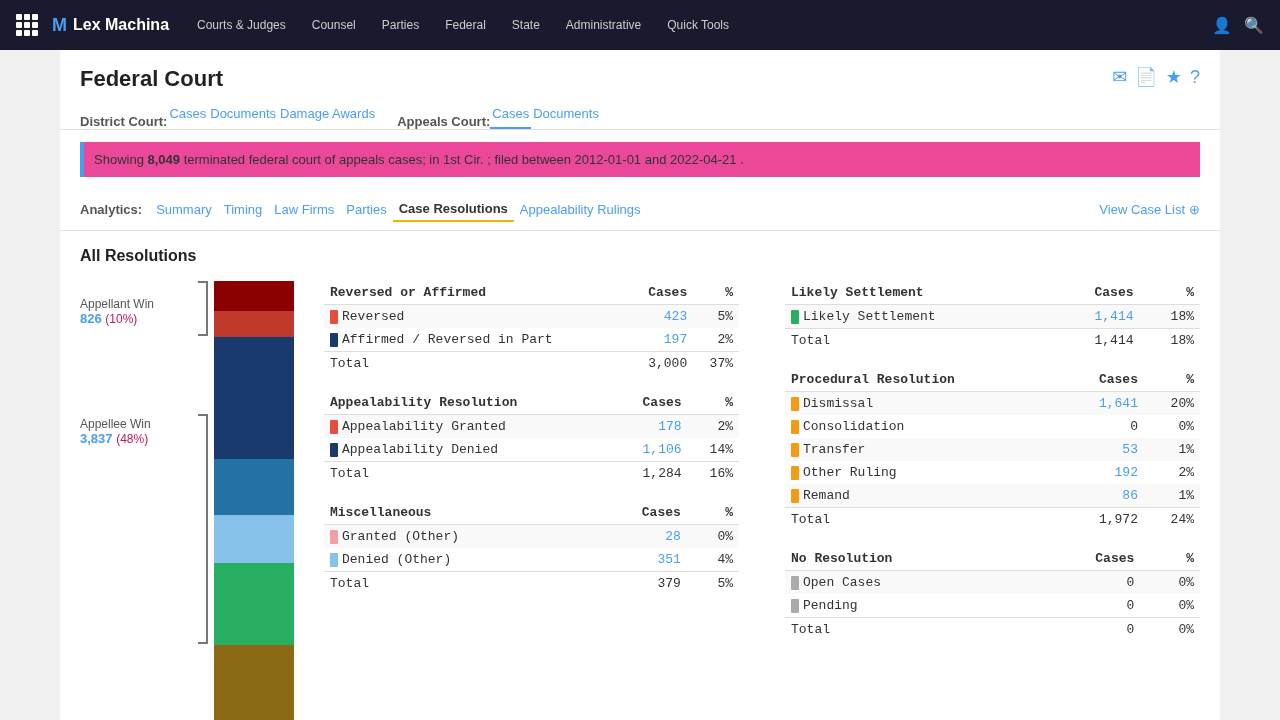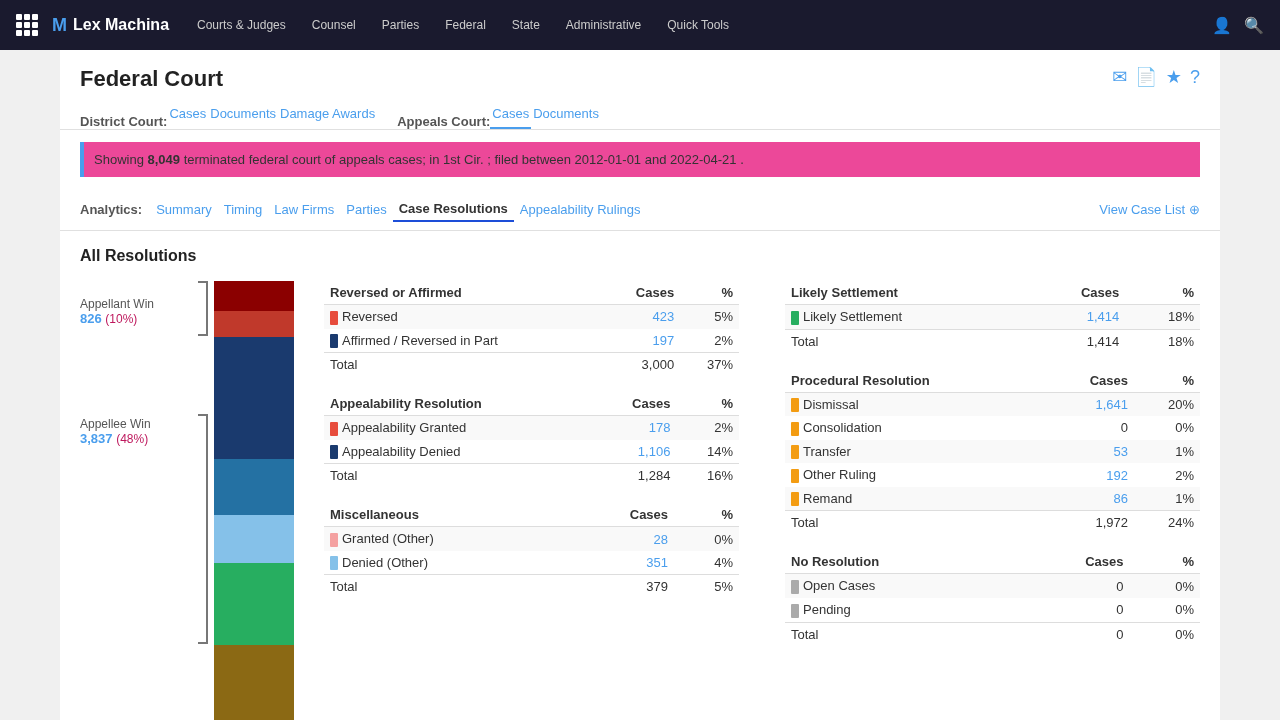--- a/index.html
+++ b/index.html
@@ -37,21 +37,21 @@
     .subnav-link.active { border-bottom: 2px solid #4a9eed; color: #4a9eed; padding-bottom: 6px; }
 
     
     .filter-bar { background: #ec4899; border-left: 4px solid #4a9eed; margin: 12px 20px; padding: 10px 10px; font-size: 13px; color: #333; }
     .filter-bar b { font-weight: bold; }
 
     
     .analytics-bar { padding: 8px 20px; display: flex; align-items: center; gap: 0; border-bottom: 1px solid #e0e0e0; }
     .analytics-label { color: #555; font-weight: bold; margin-right: 8px; }
     .analytics-link { color: #4a9eed; text-decoration: none; cursor: pointer; padding: 4px 6px; font-size: 13px; }
-    .analytics-link.active { border-bottom: 2px solid #1d4ed8; color: #333; font-weight: bold; }
+    .analytics-link.active { border-bottom: 2px solid #eab308; color: #333; font-weight: bold; }
     .view-case-list { margin-left: auto; color: #4a9eed; cursor: pointer; font-size: 13px; display: flex; align-items: center; gap: 4px; }
 
     
     .content { padding: 16px 20px; }
     .section-title { font-size: 16px; font-weight: bold; color: #222; margin-bottom: 16px; }
 
     .resolutions-layout { display: flex; gap: 20px; }
     .bar-label-name { color: #555; font-size: 12px; }
     .bar-label-num { color: #4a9eed; font-size: 13px; font-weight: bold; }
     .bar-label-pct { color: #be185d; font-size: 12px; }
@@ -184,21 +184,21 @@
             <div style="background:#c0392b; height:26px; width:100%;"></div>
             <div style="background:#1a3a6e; height:122px; width:100%;"></div>
             <div style="background:#2471a3; height:56px; width:100%;"></div>
             <div style="background:#85c1e9; height:48px; width:100%;"></div>
             <div style="background:#27ae60; height:82px; width:100%;"></div>
             <div style="background:#8b6914; height:76px; width:100%;"></div>
           </div>
         </div>
       </div>
 
-      <div style="display:flex; gap:46px; flex:1;">
+      <div style="display:flex; gap:46px; flex:1;font-family:Liberation Mono, monospace;">
 
         <div style="flex:1;">
 
           <table class="res-table">
             <thead>
               <tr>
                 <th>Reversed or Affirmed</th>
                 <th class="num">Cases</th>
                 <th class="num">%</th>
               </tr>

